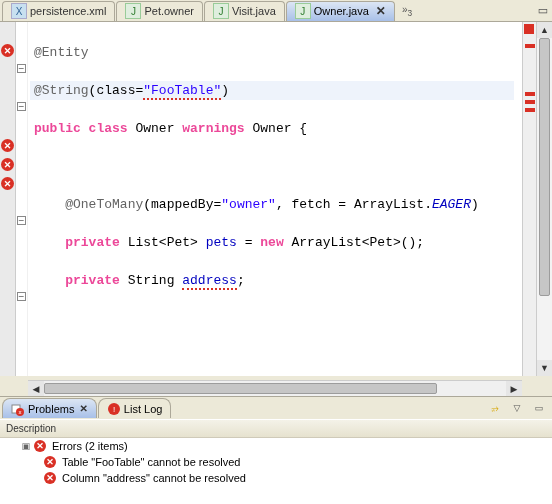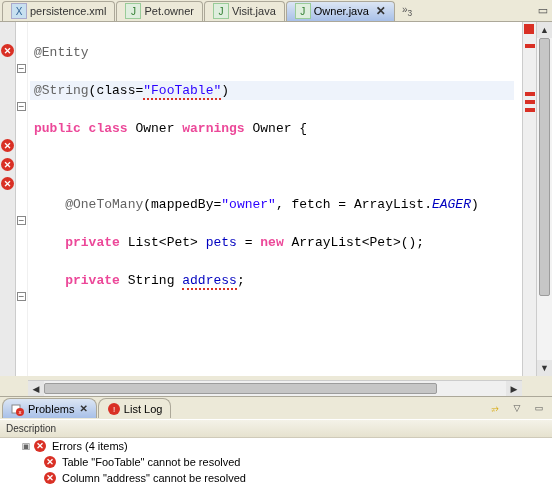--- a/index.html
+++ b/index.html
@@ -290,21 +290,21 @@
       <div class="p-tool">▭</div>
     </div>
   </div>
   <div class="p-header">Description</div>
   <div class="p-body">
     <div class="p-row indent1">
       <span class="tw">▣</span>
       <span class="ico">
           <span class="err-dot">✕</span>
         </span>
-      <span class="txt">Errors (4 items)</span>
+      <span class="txt">Errors (2 items)</span>
     </div>
     <div class="p-row indent2">
       <span class="ico">
           <span class="err-dot">✕</span>
         </span>
       <span class="txt">Table "FooTable" cannot be resolved</span>
     </div>
     <div class="p-row indent2">
       <span class="ico">
           <span class="err-dot">✕</span>

